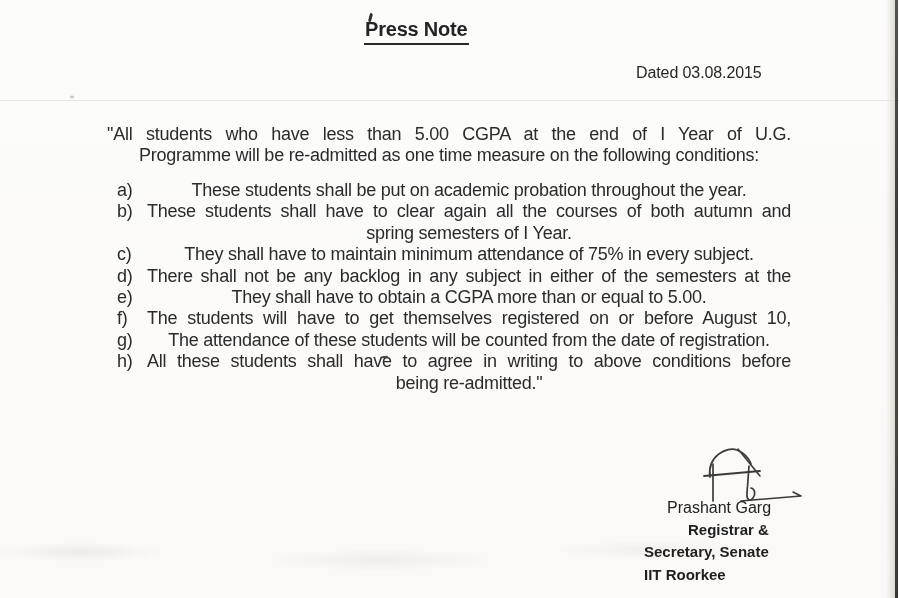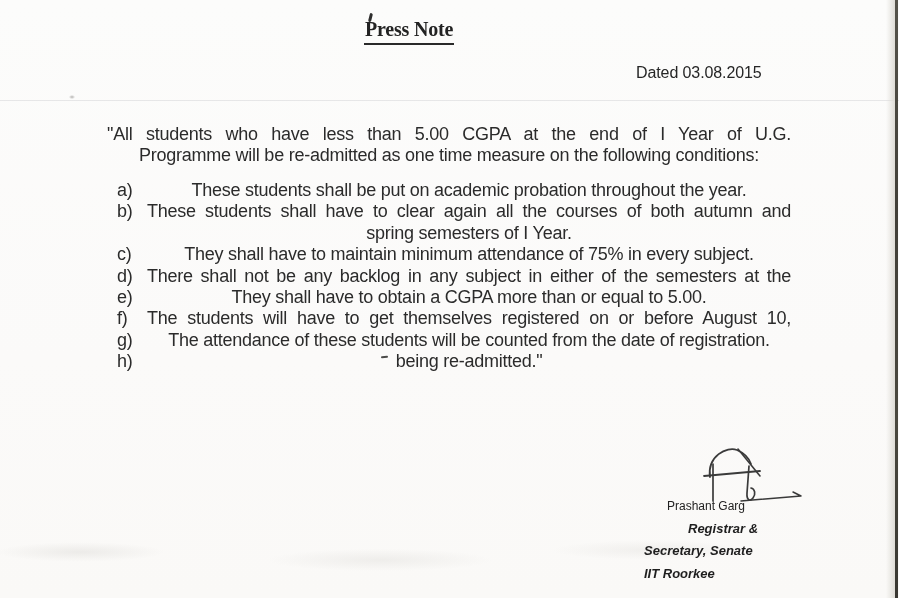--- a/index.html
+++ b/index.html
@@ -22,21 +22,21 @@
   .edge-line { position:absolute; left:895px; top:0; width:3px; height:598px;
     background:linear-gradient(180deg,#55534b 0%, #413f38 35%, #4a483f 70%, #383731 100%); }
   .noise { position:absolute; left:0; top:540px; width:899px; height:58px;
     background:
       radial-gradient(ellipse 120px 14px at 80px 12px, rgba(210,208,204,0.35), transparent 70%),
       radial-gradient(ellipse 160px 16px at 380px 20px, rgba(212,210,206,0.30), transparent 70%),
       radial-gradient(ellipse 140px 14px at 650px 10px, rgba(214,212,208,0.28), transparent 70%); }
 
   
   .title { position:absolute; left:364px; top:18px; margin:0;
-    font-size:20px; font-weight:bold; color:#232323; letter-spacing:-0.2px;font-family:Liberation Serif, serif; }
+    font-size:20px; font-weight:bold; color:#232323; letter-spacing:-0.2px; }
   .title-text { display:inline-block; border-bottom:2.5px solid #2a2a2a; padding:0 1px 2px 1px; }
   .tick { position:absolute; left:369px; top:13px; width:2.5px; height:9px;
     background:#2e2e2e; transform:rotate(14deg); border-radius:2px; }
 
   
   .date { position:absolute; left:636px; top:64px; font-size:16px; color:#262626;
     letter-spacing:-0.1px;text-align:right; }
 
   
   .intro { position:absolute; left:107px; top:124px; width:684px;
@@ -44,22 +44,22 @@
   .line { text-align:center; white-space:nowrap; }
   .line.stretch { white-space:normal; text-align:justify; text-align-last:justify; }
 
   .conds { position:absolute; left:117px; top:180px; width:674px;
     font-size:18px; line-height:21.4px; letter-spacing:-0.25px; }
   .item { position:relative; padding-left:30px; }
   .lab { position:absolute; left:0; top:0; }
 
   
   .sig { position:absolute; left:697px; top:444px; }
-  .sig-name { position:absolute; left:667px; top:499px; font-size:12px; color:#222; }
-  .sig-role { position:absolute; font-size:13px; font-weight:bold; color:#1f1f1f;font-style:italic; }
+  .sig-name { position:absolute; left:667px; top:499px; font-size:16px; color:#222; }
+  .sig-role { position:absolute; font-size:15px; font-weight:bold; color:#1f1f1f; }
   .r0 { left:688px; top:521px; }
   .r1 { left:644px; top:543px;text-align:center; }
   .r2 { left:644px; top:566px; }
 </style>
 </head>
 <body>
 
 <div class="page">
 
   <div class="fold-line"></div>
@@ -101,20 +101,21 @@
     <div class="item">
       <span class="lab">f)</span>
       <div class="line stretch">The students will have to get themselves registered on or before August 10,</div>
     </div>
     <div class="item">
       <span class="lab">g)</span>
       <div class="line">The attendance of these students will be counted from the date of registration.</div>
     </div>
     <div class="item">
       <span class="lab">h)</span>
+      <div class="line stretch">All these students shall have to agree in writing to above conditions before</div>
       <div class="line">being re-admitted."</div>
     </div>
   </div>
 
   <div class="dash"></div>
 
   <svg class="sig" width="112" height="66" viewBox="0 0 112 66" fill="none">
     <path d="M 13 33 C 10 12, 30 2, 40 6 C 47 9, 52 14, 54 20" stroke="#3a3a3a" stroke-width="1.8" stroke-linecap="round" fill="none"></path>
     <path d="M 41 5 L 63 32" stroke="#3a3a3a" stroke-width="1.6" stroke-linecap="round" fill="none"></path>
     <path d="M 7 32 L 63 27" stroke="#3a3a3a" stroke-width="1.8" stroke-linecap="round" fill="none"></path>

